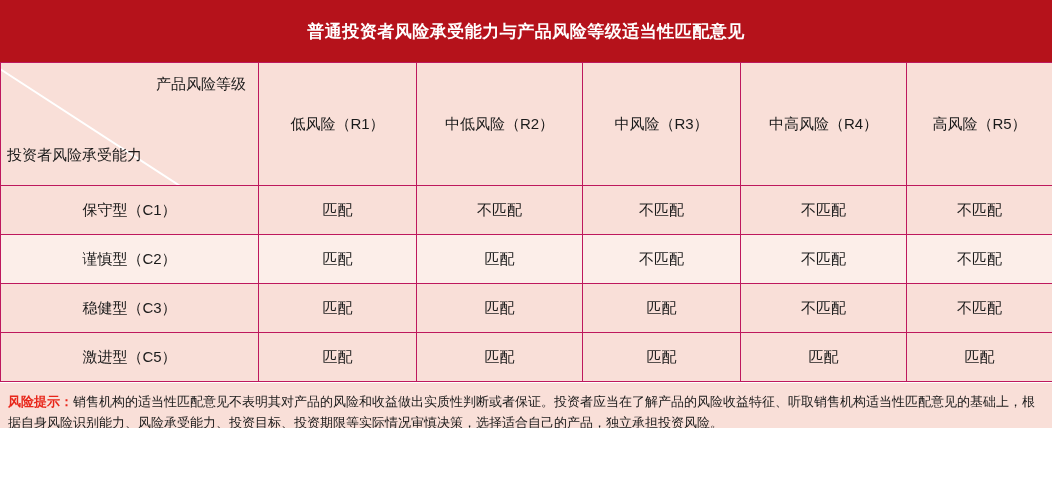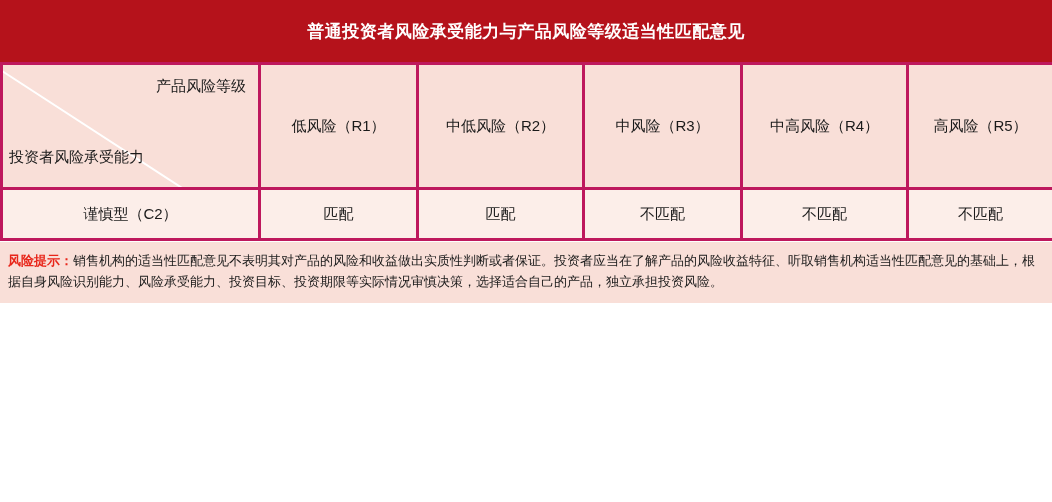--- a/index.html
+++ b/index.html
@@ -28,21 +28,21 @@
     font-size: 17px;
     font-weight: bold;
     letter-spacing: 0.5px;
   }
   table.matrix {
     width: 1052px;
     border-collapse: collapse;
     table-layout: fixed;
   }
   table.matrix td, table.matrix th {
-    border: 3px solid #be185d;
+    border: 1px solid #be185d;
     padding: 0;
     text-align: center;
     vertical-align: middle;
     font-weight: normal;
     font-size: 15px;
     color: #1a1a1a;
     background: #f9dfd8;
   }
   .corner-cell {
     position: relative;
@@ -144,27 +144,51 @@
           <span class="inv-label">投资者风险承受能力</span>
         </th>
         <th class="col-head">低风险（R1）</th>
         <th class="col-head">中低风险（R2）</th>
         <th class="col-head">中风险（R3）</th>
         <th class="col-head">中高风险（R4）</th>
         <th class="col-head">高风险（R5）</th>
       </tr>
     </thead>
     <tbody>
+      <tr class="odd">
+        <td class="row-head">保守型（C1）</td>
+        <td class="cell-match">匹配</td>
+        <td class="cell-mismatch">不匹配</td>
+        <td class="cell-mismatch">不匹配</td>
+        <td class="cell-mismatch">不匹配</td>
+        <td class="cell-mismatch">不匹配</td>
+      </tr>
       <tr class="even">
         <td class="row-head">谨慎型（C2）</td>
         <td class="cell-match">匹配</td>
         <td class="cell-match">匹配</td>
         <td class="cell-mismatch">不匹配</td>
         <td class="cell-mismatch">不匹配</td>
         <td class="cell-mismatch">不匹配</td>
+      </tr>
+      <tr class="odd">
+        <td class="row-head">稳健型（C3）</td>
+        <td class="cell-match">匹配</td>
+        <td class="cell-match">匹配</td>
+        <td class="cell-match">匹配</td>
+        <td class="cell-mismatch">不匹配</td>
+        <td class="cell-mismatch">不匹配</td>
+      </tr>
+      <tr class="odd">
+        <td class="row-head">激进型（C5）</td>
+        <td class="cell-match">匹配</td>
+        <td class="cell-match">匹配</td>
+        <td class="cell-match">匹配</td>
+        <td class="cell-match">匹配</td>
+        <td class="cell-match">匹配</td>
       </tr>
     </tbody>
   </table>
 
   <div class="footnote">
     <span class="warn">风险提示：</span><span>销售机构的适当性匹配意见不表明其对产品的风险和收益做出实质性判断或者保证。投资者应当在了解产品的风险收益特征、听取销售机构适当性匹配意见的基础上，根据自身风险识别能力、风险承受能力、投资目标、投资期限等实际情况审慎决策，选择适合自己的产品，独立承担投资风险。</span>
   </div>
 
 </div>
 

